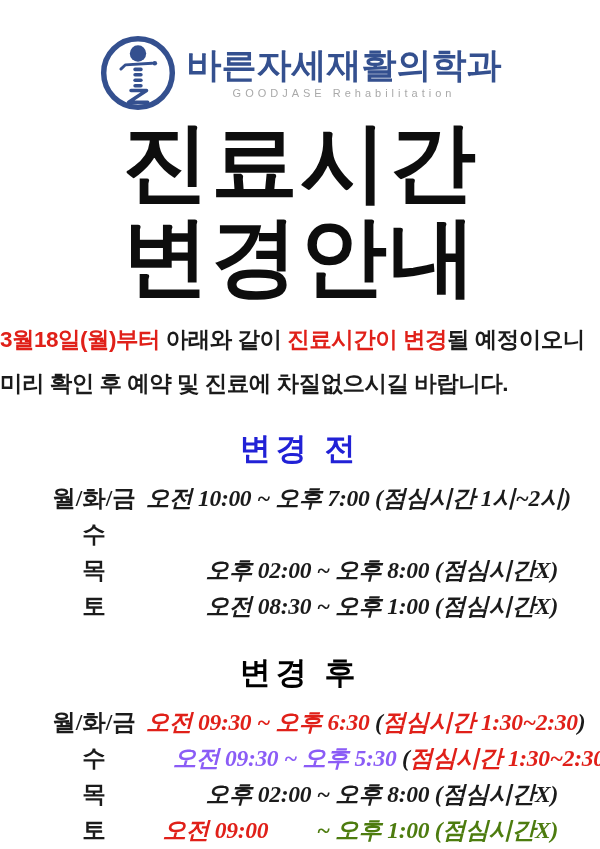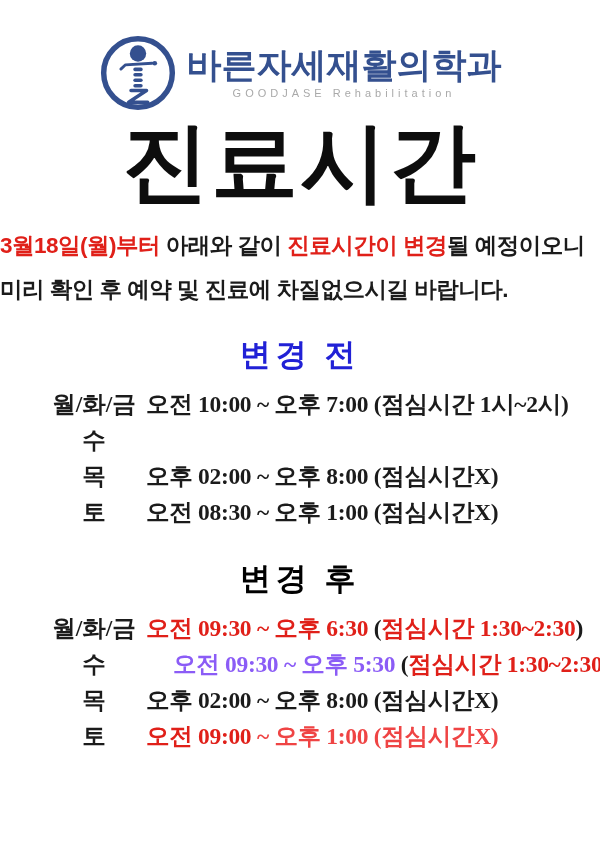--- a/index.html
+++ b/index.html
@@ -52,21 +52,21 @@
   
   .sched{
     width:516px;margin:12px auto 0 auto;
     font-family:"Liberation Serif","DejaVu Serif",serif;
     font-size:23.5px;font-weight:600;color:var(--black);
   }
   .sched-row{display:flex;align-items:baseline;height:36px;}
   .day-cell{
     flex:0 0 104px;text-align:center;white-space:nowrap;
   }
-  .row-content{flex:1;text-align:left;white-space:nowrap;letter-spacing:-0.3px;}
+  .row-content{flex:1;text-align:right;white-space:nowrap;letter-spacing:-0.3px;font-style:italic;}
 </style>
 </head>
 <body>
 
 <div class="page">
 
   <div class="logo-row">
     <svg class="logo-mark" viewBox="0 0 100 100">
       <circle cx="50" cy="50" r="44" fill="none" stroke="#34508f" stroke-width="7"></circle>
       <circle cx="50" cy="25" r="10.5" fill="#34508f"></circle>
@@ -79,20 +79,21 @@
       <path d="M41 72.5 L61 72.5 L38 87.5 L62.5 87.5" fill="none" stroke="#34508f" stroke-width="4.4" stroke-linecap="round" stroke-linejoin="round"></path>
     </svg>
     <div class="logo-text-col">
       <div class="logo-name">바른자세재활의학과</div>
       <div class="logo-sub">GOODJASE Rehabilitation</div>
     </div>
   </div>
 
   <div class="big-title">
     <div>진료시간</div>
+    <div>변경안내</div>
   </div>
 
   <div class="intro">
     <div><span style="color: rgb(224, 32, 25);">3월18일(월)부터</span><span style="color: rgb(27, 27, 27);"> 아래와 같이 </span><span style="color: rgb(224, 32, 25);">진료시간이 변경</span><span style="color: rgb(27, 27, 27);">될 예정이오니</span></div>
     <div><span style="color: rgb(27, 27, 27); margin-top: 12px;">미리 확인 후 예약 및 진료에 차질없으시길 바랍니다.</span></div>
   </div>
 
   <h2 class="section-heading" style="color: rgb(33, 33, 214);">변경 전</h2>
   <div class="sched">
       <div class="sched-row">
@@ -121,17 +122,17 @@
       <div class="sched-row">
         <span class="day-cell">수</span>
         <span class="row-content"><span style="color: #8b5cf6; margin-left: 27px;">오전 09:30 ~ 오후 5:30</span><span style="color: rgb(27, 27, 27);"> (</span><span style="color: rgb(224, 32, 25);">점심시간 1:30~2:30</span><span style="color: rgb(27, 27, 27);">)</span></span>
       </div>
       <div class="sched-row">
         <span class="day-cell">목</span>
         <span class="row-content"><span style="color: rgb(27, 27, 27);">오후 02:00 ~ 오후 8:00 (점심시간X)</span></span>
       </div>
       <div class="sched-row">
         <span class="day-cell">토</span>
-        <span class="row-content"><span style="color: rgb(224, 32, 25);">오전 09:00</span><span style="color: #ef4444;"> ~ 오후 1:00 (점심시간X)</span></span>
+        <span class="row-content"><span style="color: rgb(224, 32, 25);">오전 09:00</span><span style="color: #4d7c0f; margin-left: 43px;"> ~ 오후 1:00 (점심시간X)</span></span>
       </div>
     </div>
 
 </div>
 
 </body></html>

